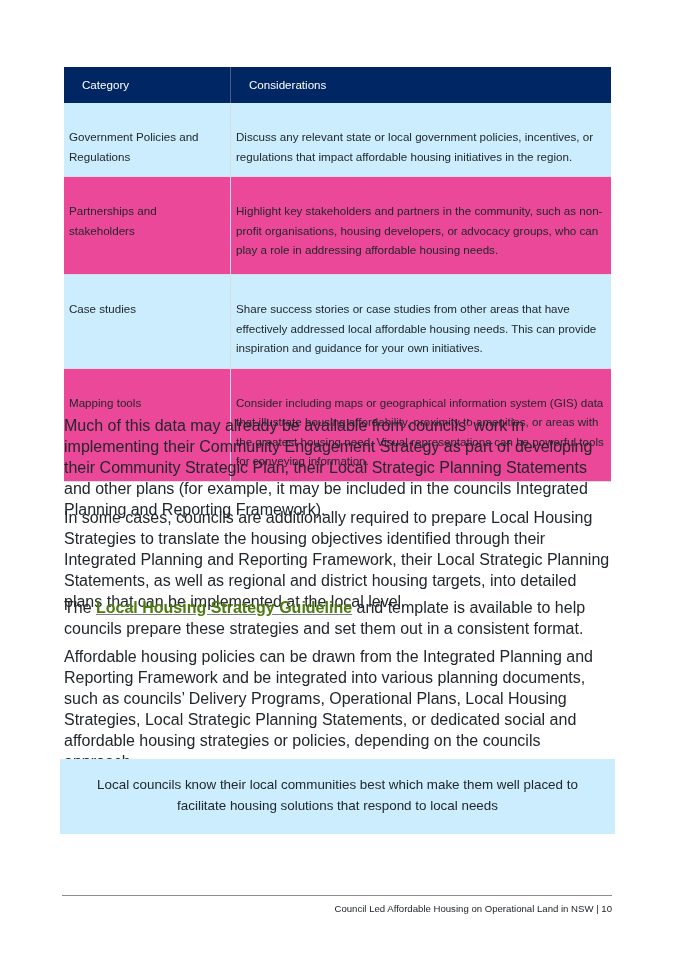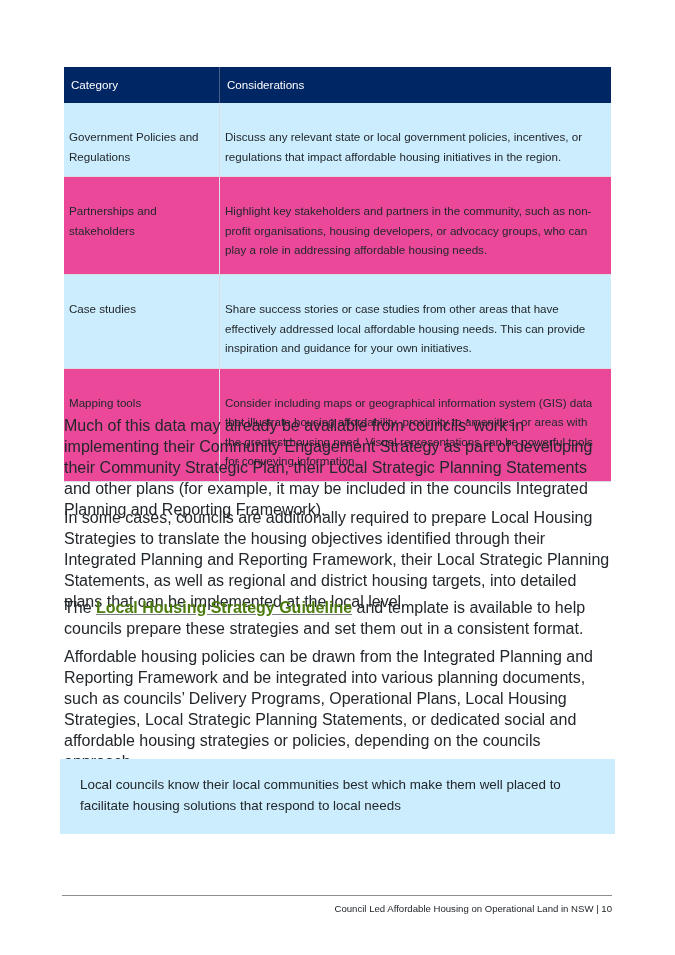--- a/index.html
+++ b/index.html
@@ -7,21 +7,21 @@
     width: 675px; height: 955px; position: relative; overflow: hidden;
     font-family: "Liberation Sans", "DejaVu Sans", sans-serif;
     color: #22272b;
   }
   .table {
     position: absolute; left: 64px; top: 67px; width: 547px;
     border-collapse: collapse; font-size: 11.6px; line-height: 19.5px;
   }
   .table th, .table td { vertical-align: top; text-align: left; padding: 0; }
   .table thead tr { background: #002664; color: #ffffff; height: 36px; }
-  .table th { font-weight: normal; padding: 8px 5px 8px 7px; }
+  .table th { font-weight: normal; padding: 8px 5px 8px 18px; }
   .table th.c1, .table td.c1 { width: 143px; border-right: 1px solid #d7dde3; }
   .table thead th.c1 { border-right: 1px solid #4a5f86; }
   .table td { padding: 24px 5px 10px 5px; color: #22272b; }
   .table tbody tr { border-bottom: 1px solid #d9dde2; }
   .row-blue { background: #cbedfd; }
   .row-white { background: #ec4899; }
   .r1 td { height: 37px; }
   .r2 td { height: 63px; }
   .r3 td { height: 57px; }
   .r4 td { height: 75px; }
@@ -30,21 +30,21 @@
     font-size: 16px; line-height: 21px; color: #22272b; margin: 0;
   }
   .p1 { top: 415px; }
   .p2 { top: 507px; }
   .p3 { top: 597px; }
   .p4 { top: 646px; }
   .link { color: #4d7c0f; text-decoration: underline; text-decoration-color: #7a7f85; font-weight: bold; }
   .callout {
     position: absolute; left: 60px; top: 759px; width: 555px; height: 75px;
     background: #cbedfd; box-sizing: border-box; padding: 15px 20px 0 20px;
-    text-align: left; font-size: 13.4px; line-height: 21px; color: #22272b;
+    text-align: center; font-size: 13.4px; line-height: 21px; color: #22272b;
   }
   .footer-rule {
     position: absolute; left: 62px; top: 895px; width: 550px; height: 1px; background: #8a8f94;
   }
   .footer-text {
     position: absolute; right: 63px; top: 903px; font-size: 9.6px; color: #22272b;
   }
 </style>
 </head>
 <body>

